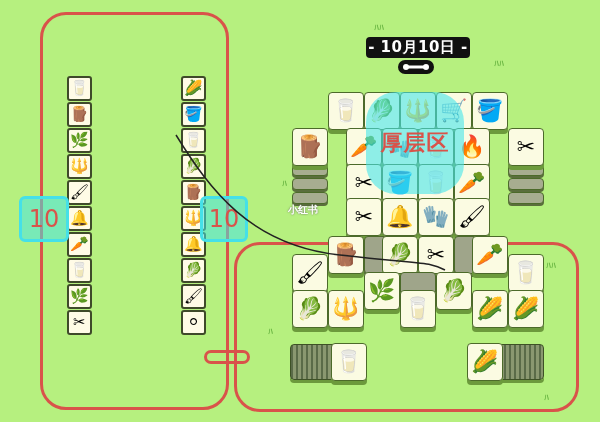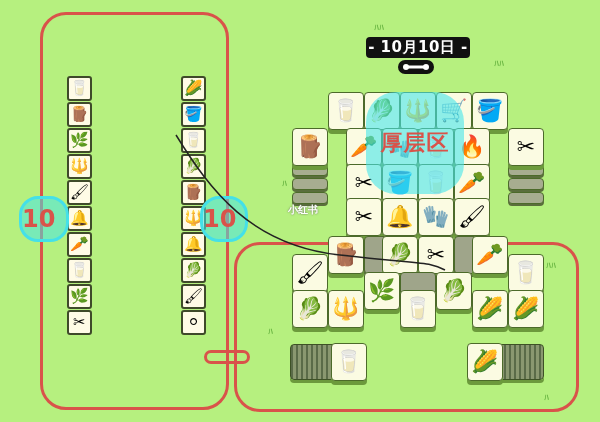--- a/index.html
+++ b/index.html
@@ -5,21 +5,21 @@
   * { box-sizing: border-box; margin: 0; padding: 0; }
   body { width: 600px; height: 422px; overflow: hidden; background: #b6f07f; font-family: "DejaVu Sans", sans-serif; position: relative; }
   .region-red { position: absolute; border: 3px solid #d9534a; border-radius: 26px; }
   .stack-tile { position: absolute; width: 25px; height: 25px; background: #fffbe6; border: 2px solid #3f4a2a; border-radius: 3px; display:flex; align-items:center; justify-content:center; font-size: 15px; line-height: 1; }
   .tile { position: absolute; width: 36px; height: 38px; background: #fbfbe2; border: 1.5px solid #4c6a2a; border-radius: 4px; box-shadow: 0 4px 0 #6c9a3c; display:flex; align-items:center; justify-content:center; font-size: 22px; line-height: 1; }
   .tile.dim { background: #9fa58a; box-shadow: 0 3px 0 #5a6e3c; }
   .tile.under { background: #a7ad90; height: 12px; box-shadow: 0 2px 0 #5a6e3c; overflow:hidden; font-size: 14px; }
   .deck { position: absolute; height: 36px; background: repeating-linear-gradient(90deg, #5a6b48 0 2px, #8a9870 2px 5px); border: 1.5px solid #3e5226; border-radius: 4px; box-shadow: 0 3px 0 #6c9a3c; }
   .date-badge { position:absolute; left: 366px; top: 37px; width: 104px; height: 21px; background:#111; color:#fff; border-radius:4px; font-weight:bold; font-size: 15px; display:flex; align-items:center; justify-content:center; letter-spacing: 0.5px; }
   .bone-badge { position:absolute; left: 398px; top: 60px; width: 36px; height: 14px; background:#111; border-radius:7px; display:flex; align-items:center; justify-content:center; }
-  .cyan-pill { position:absolute; background: rgba(70,230,230,0.55); border: 3px solid #45e0e8; border-radius: 19px; display:flex; align-items:center; color:#d9534a; font-weight: bold; }
+  .cyan-pill { position:absolute; background: rgba(70,230,230,0.55); border: 3px solid #45e0e8; border-radius: 6px; display:flex; align-items:center; justify-content:center; color:#d9534a; font-weight: normal; }
   .thick-zone { position:absolute; left: 366px; top: 92px; width: 98px; height: 102px; background: rgba(70,230,235,0.6); border-radius: 30px; display:flex; align-items:center; justify-content:center; color: #d9534a; font-size: 22px; font-weight: bold; letter-spacing: 1px; }
   .grass { position:absolute; color:#5fae3a; font-size: 10px; }
   .watermark { position:absolute; left: 288px; top: 203px; color: #fff; font-size: 10px; font-weight: bold; text-shadow: 0 0 2px #555; }
   .connector { position:absolute; left: 204px; top: 350px; width: 46px; height: 14px; border: 3px solid #d9534a; border-radius: 8px; }
   svg.curve { position:absolute; left:0; top:0; pointer-events:none; }
 </style>
 </head>
 <body>
 
 <div class="region-red" style="left:40px; top:12px; width:189px; height:398px;"></div>

